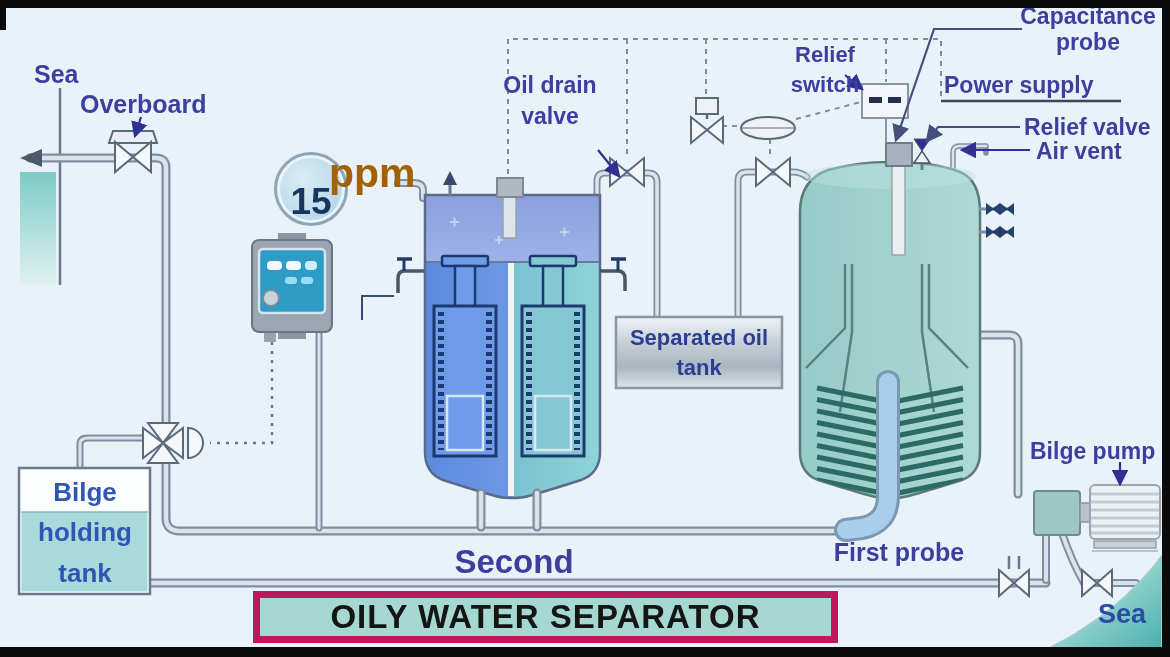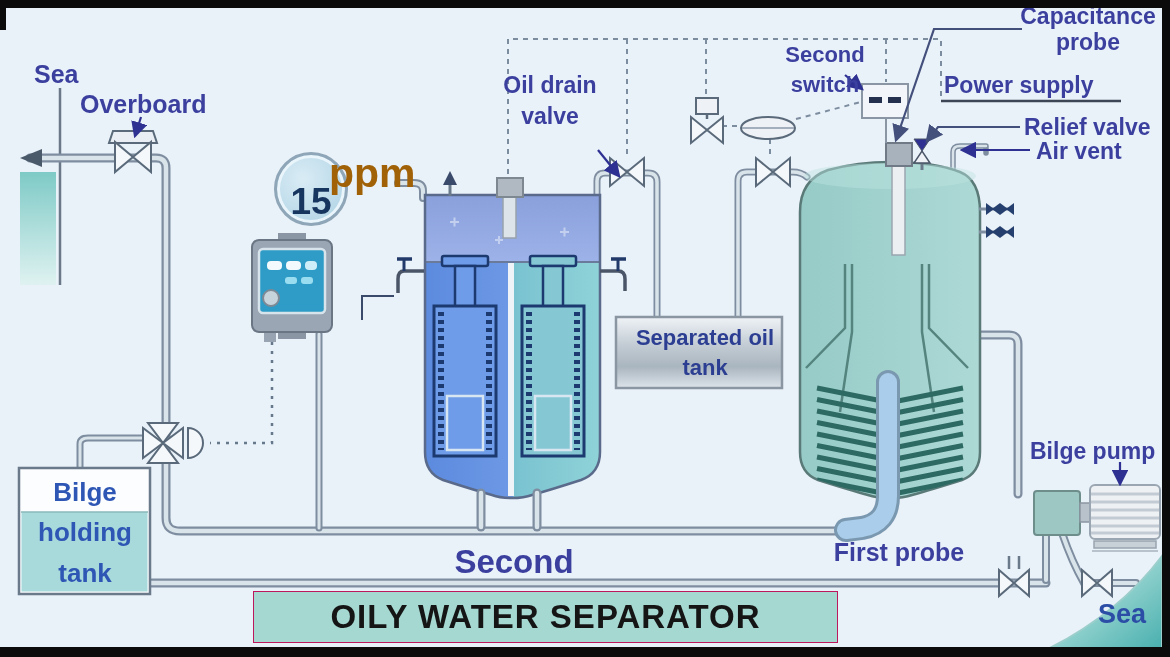--- a/index.html
+++ b/index.html
@@ -11,24 +11,24 @@
   .nowrap{white-space:nowrap;}
   .bar{position:absolute;background:#0b0b0b;}
   #badge{position:absolute;left:274px;top:152px;width:68px;height:68px;border-radius:50%;
          background:radial-gradient(circle at 38% 35%, #d9ecf5, #abd0e3);
          border:3px solid #8ea6b7;box-shadow:inset 0 0 0 3px #e9f5fb;
          display:flex;align-items:flex-end;justify-content:center;
          color:#16355f;font:bold 37px "Liberation Sans",sans-serif;}
   #ppm{position:absolute;left:329px;top:150px;color:#a16207;
        font:bold 41px "Liberation Sans",sans-serif;}
   #banner{position:absolute;left:253px;top:591px;width:585px;height:52px;
-          background:#a6d8d2;border:1px solid #be185d;box-sizing:border-box;
+          background:#a6d8d2;border:7px solid #be185d;box-sizing:border-box;
           display:flex;align-items:center;justify-content:center;
           font:bold 33px "Liberation Sans",sans-serif;color:#151515;letter-spacing:1px;}
-  #sep-tank-lbl{display:flex;align-items:center;justify-content:center;padding-left:6px;}
+  #sep-tank-lbl{display:flex;align-items:center;justify-content:center;}
   svg .pipeO{stroke:#7e8ea0;fill:none;stroke-linecap:round;}
   svg .pipeI{stroke:#d9e3ea;fill:none;stroke-linecap:round;}
   svg .dash{stroke:#7d8da0;stroke-width:2;fill:none;stroke-dasharray:5 5;}
   svg .dot{stroke:#66788c;stroke-width:2.5;fill:none;stroke-dasharray:3 6;}
   svg .vfill{fill:#f4f8fb;stroke:#5a6a7a;stroke-width:2;}
   svg .ptr{stroke:#2e3192;stroke-width:2.2;fill:none;}
 </style>
 </head>
 <body>
 
@@ -319,21 +319,21 @@
     <path class="ptr" d="M1030 150 L962 150" marker-end="url(#arrN)"></path>
     <path d="M1020 127 L938 127 L927 141" fill="none" stroke="#44507c" stroke-width="2.2" marker-end="url(#arrD)"></path>
     <path d="M1022 29 L934 29 L896 140" fill="none" stroke="#44507c" stroke-width="2.2" marker-end="url(#arrD)"></path>
     <line x1="941" y1="101" x2="1121" y2="101" stroke="#3c4654" stroke-width="2.5"></line>
   </g>
 </svg>
 
 <div class="lbl nowrap" style="left:34px;top:58px;font-size:25px">Sea</div>
 <div class="lbl nowrap" style="left:80px;top:88px;font-size:25px">Overboard</div>
 <div class="lbl" style="left:498px;top:70px;width:104px">Oil drain valve</div>
-<div class="lbl" style="left:775px;top:40px;width:100px;font-size:22px">Second switch</div>
+<div class="lbl" style="left:775px;top:40px;width:100px;font-size:22px">Relief switch</div>
 <div class="lbl nowrap" style="left:944px;top:70px">Power supply</div>
 <div class="lbl" style="left:1012px;top:3px;width:152px;line-height:1.15">Capacitance probe</div>
 <div class="lbl nowrap" style="left:1024px;top:112px">Relief valve</div>
 <div class="lbl nowrap" style="left:1036px;top:136px">Air vent</div>
 <div class="lbl nowrap" style="left:1030px;top:436px">Bilge pump</div>
 <div class="lbl" style="left:428px;top:540px;width:172px;font-size:33px">Second stage</div>
 <div class="lbl" style="left:824px;top:536px;width:150px;font-size:25px">First probe</div>
 <div class="lbl" style="left:20px;top:472px;width:130px;font-size:26px;line-height:1.55;color:#2e56b4">Bilge holding tank</div>
 <div class="lbl" id="sep-tank-lbl" style="left:616px;top:317px;width:166px;height:71px;font-size:22px;color:#2c3e92">Separated oil tank</div>
 <div class="lbl nowrap" style="left:1098px;top:596px;font-size:27px;color:#2b4da6">Sea</div>

